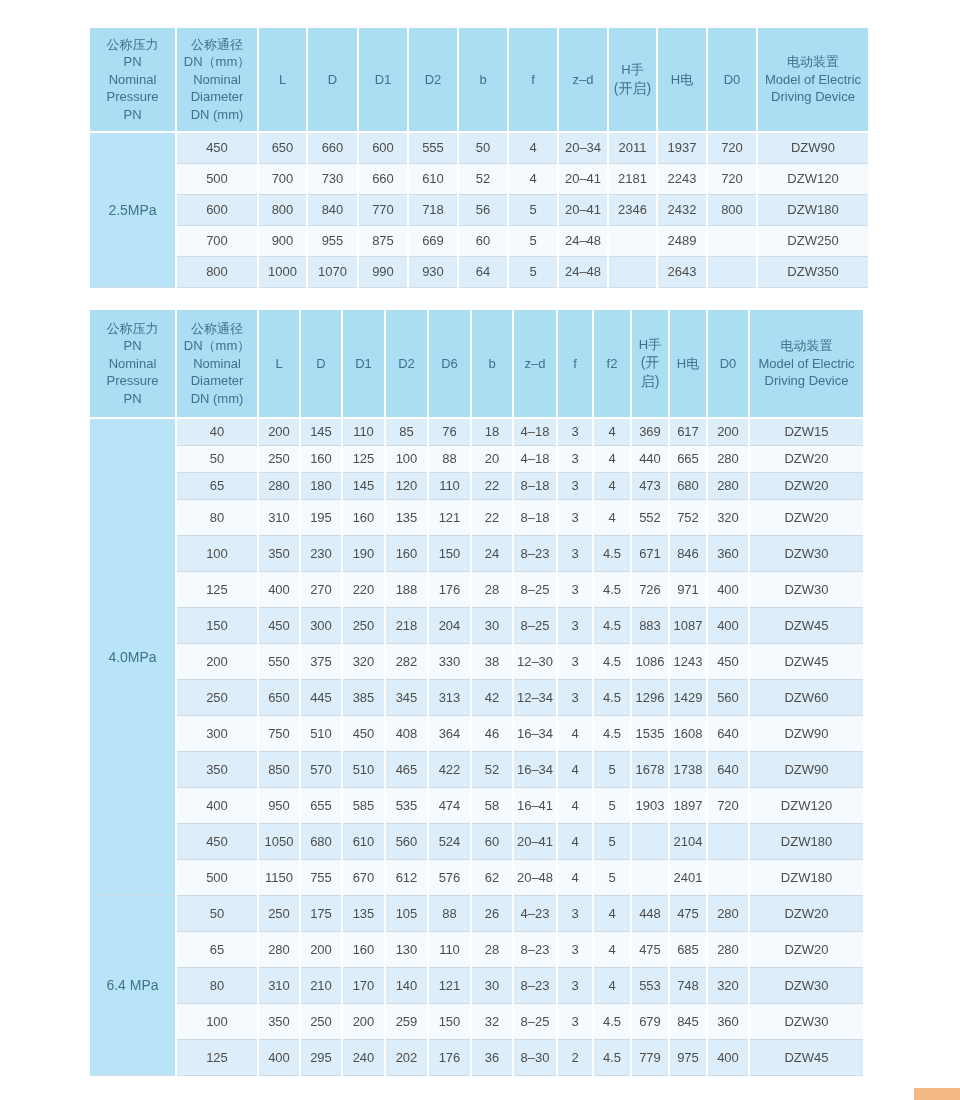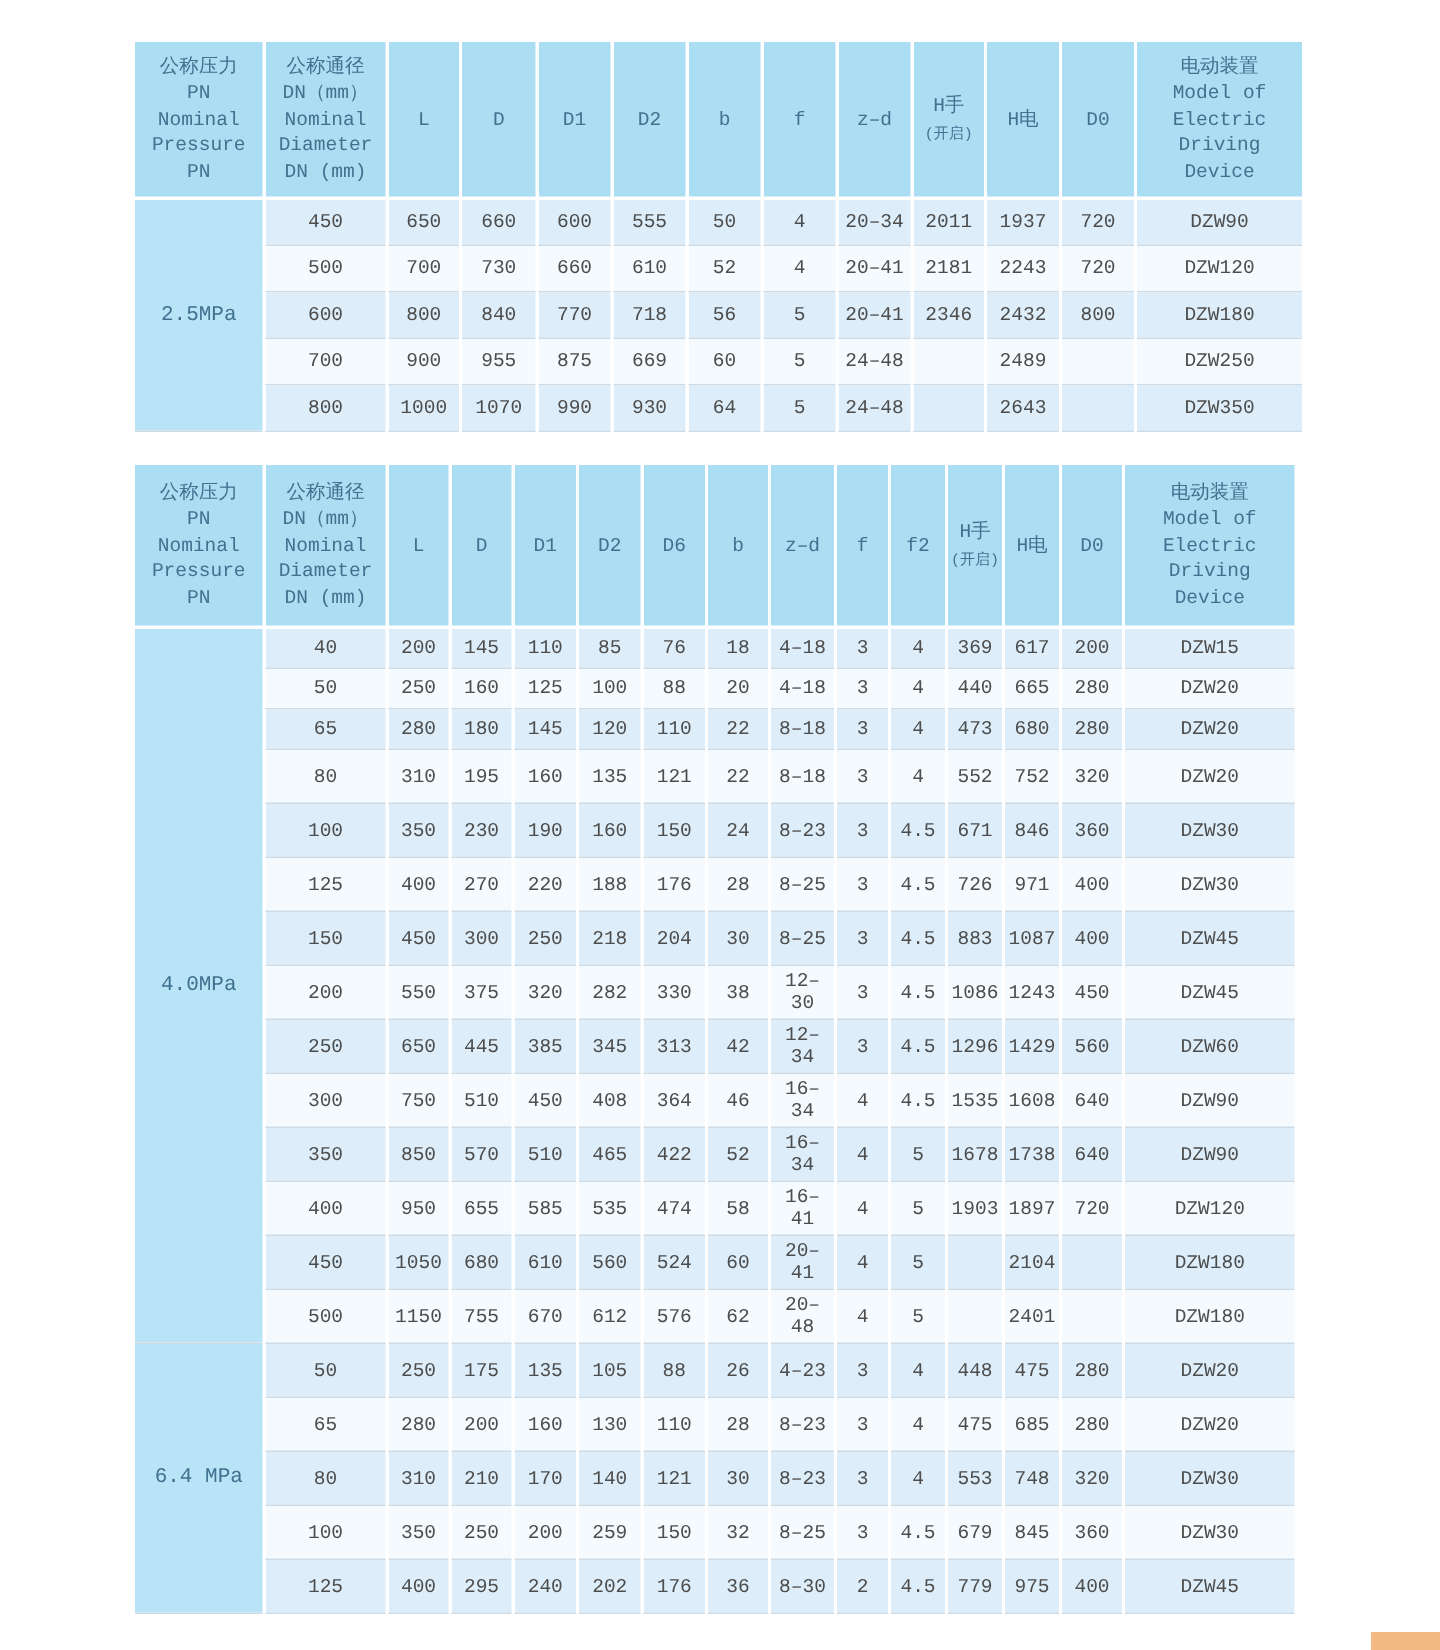--- a/index.html
+++ b/index.html
@@ -2,29 +2,29 @@
 <html style="--page-bg: #ffffff; --header-bg: #abddf3; --pressure-bg: #b9e3f6; --row-blue: #ddeefa; --row-white: #f4fafd; --grid-line: #ccdbe5; --header-text: #40718f; --data-text: #4d4d4d; --cutoff-orange: #f3ba85;"><head>
 <meta charset="utf-8">
 <style>
   :root{
     --page-bg:#ffffff; --header-bg:#abddf3; --pressure-bg:#b9e3f6;
     --row-blue:#ddeefa; --row-white:#f4fafd; --grid-line:#ccdbe5;
     --header-text:#40718f; --data-text:#4d4d4d; --cutoff-orange:#f3ba85;
   }
   html,body{margin:0;padding:0;background:#fff;}
   .page{position:relative;width:960px;height:1100px;background:var(--page-bg);
-        font-family:Liberation Mono, monospace;overflow:hidden;}
+        font-family:Liberation Sans, sans-serif;overflow:hidden;}
   table.spec{border-collapse:collapse;table-layout:fixed;}
   .spec th,.spec td{box-sizing:border-box;text-align:center;vertical-align:middle;overflow:hidden;padding:2px;}
   .spec th{background:var(--header-bg);color:var(--header-text);font-size:13px;font-weight:400;line-height:1.35;
            border-left:2px solid #fff;border-right:2px solid #fff;border-bottom:2px solid #fff;border-top:none;}
   .spec td{color:var(--data-text);font-size:13px;
            border-left:2px solid #fff;border-right:2px solid #fff;
            border-top:1px solid var(--grid-line);border-bottom:1px solid var(--grid-line);}
-  .spec .sub{font-size:10px;}
+  .spec .sub{font-size:14px;}
   .spec tbody tr:nth-child(odd) td{background:var(--row-blue);}
   .spec tbody tr:nth-child(even) td{background:var(--row-white);}
   .spec tbody tr td.pressure{background:var(--pressure-bg);color:var(--header-text);font-size:14px;}
   .t-pn25{width:780px;}  .t-pn40-64{width:775px;}
   .t-pn25 th{height:104px;} .t-pn40-64 th{height:108px;}
   .t-pn25 td{height:31px;}  .t-pn40-64 td{height:36px;}
   .t-pn40-64 tbody tr:nth-child(-n+3) td{height:27px;}
   .tbl1{position:absolute;top:28px;left:88px;}
   .tbl2{position:absolute;top:310px;left:88px;}
   .orange-cut{position:absolute;right:0;bottom:0;width:46px;height:12px;background:var(--cutoff-orange);}

